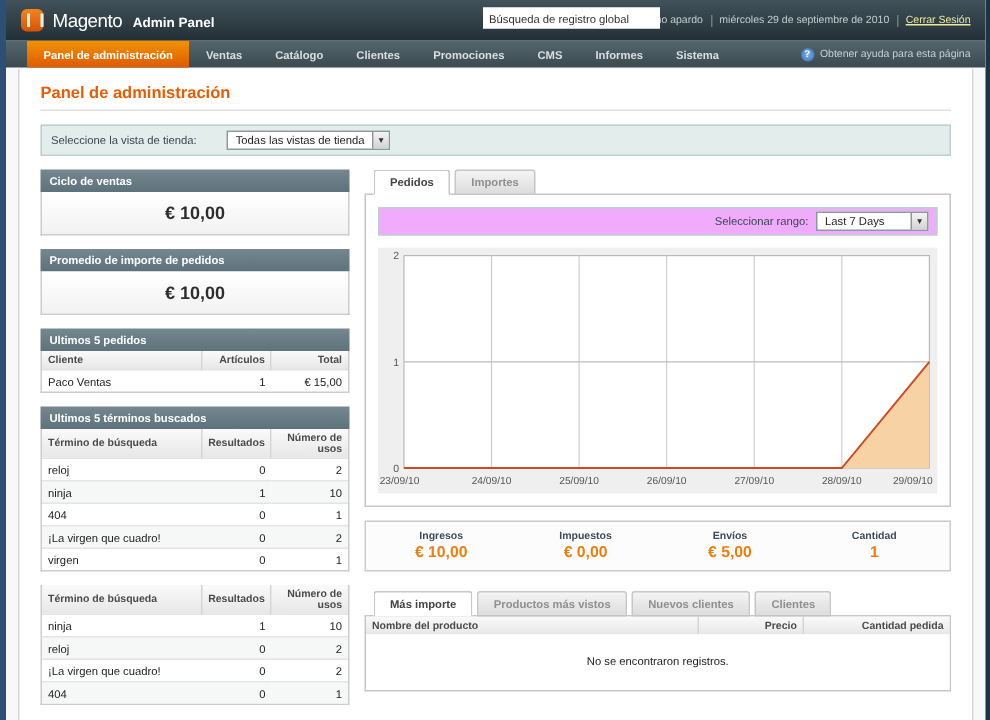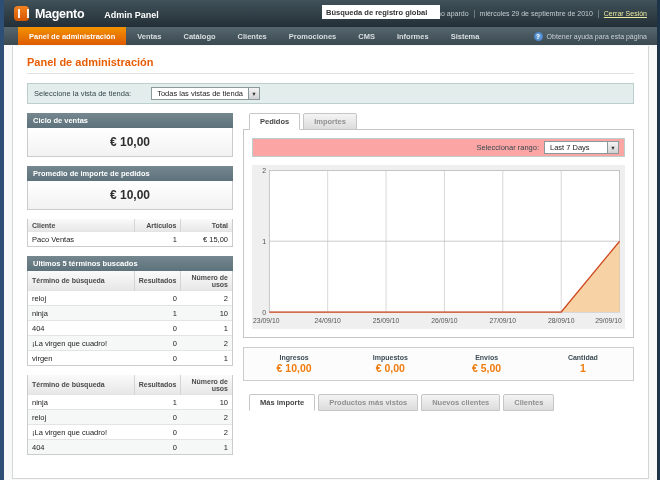--- a/index.html
+++ b/index.html
@@ -10,25 +10,25 @@
     background:#f7f8f8;
     font-family:"Liberation Sans", sans-serif;
   }
   
   .app-header{ height:27px; background:linear-gradient(#41525a,#232f36);
     display:flex; align-items:center; padding:0 10px; position:relative; }
   .logo-icon{ width:15px; height:15px; border-radius:4px;
     background:linear-gradient(#f58220,#d45500); margin-right:6px; position:relative; flex:none;}
   .logo-icon::after{ content:""; position:absolute; left:4px; top:3px; width:7px; height:9px;
     border-left:2px solid #fff; border-right:2px solid #fff; opacity:.9;}
-  .brand{ color:#fff; font-size:12.5px; font-weight:bold; letter-spacing:-.3px;}
-  .brand-sub{ color:#fff; font-size:9px; font-weight:bold; margin-left:20px; padding-top:2px;}
+  .brand{ color:#fff; font-size:12.5px; font-weight:normal; letter-spacing:-.3px;}
+  .brand-sub{ color:#fff; font-size:9px; font-weight:bold; margin-left:7px; padding-top:2px;}
   .global-search{ position:absolute; left:318px; top:5px; width:118px; height:14px;
     font-size:7.5px; border:1px solid #fff; padding:1px 3px; color:#333;
-    font-family:"Liberation Sans",sans-serif;font-weight:bold;}
+    font-family:"Liberation Sans",sans-serif;}
   .header-right{ margin-left:auto; display:flex; align-items:center; gap:5px;
     font-size:7px; color:#c2cdd2; white-space:nowrap;}
   .hsep{ width:1px; height:8px; background:#6b7b82; display:inline-block;}
   .logout-link{ color:#ece9a0; text-decoration:underline; cursor:pointer;}
   
   .nav{ height:18px; background:linear-gradient(#55666e,#3b4950);
     display:flex; align-items:stretch; padding-left:14px; font-size:7.5px;}
   .nav-item{ display:flex; align-items:center; padding:0 11px; color:#d8dfe2;
     font-weight:bold; cursor:pointer; white-space:nowrap;}
   .nav-item.active{ background:linear-gradient(#f39300,#dd5a00); color:#fff;}
@@ -68,21 +68,21 @@
   th:nth-child(n+2), td:nth-child(n+2){ text-align:right; }
   tbody tr:nth-child(even){ background:#f6f7f7; }
   .w1{ width:52%; } .w2{ width:23%; } .w3{ width:25%; }
   
   .tabs{ display:flex; gap:3px; padding-left:6px; }
   .tab{ font-size:7.5px; font-weight:bold; padding:3px 10px; cursor:pointer;
     border:1px solid #c6c6c6; background:linear-gradient(#f4f4f4,#dcdcdc);
     color:#8f8f8f; border-radius:2px 2px 0 0; margin-bottom:-1px; white-space:nowrap;}
   .tab.active{ background:#fff; color:#444; border-bottom-color:#fff; position:relative; z-index:2;}
   .panel{ border:1px solid #c6c6c6; background:#fff; padding:8px; }
-  .range-bar{ background:#fca5a5; border:1px solid #bccfcc; padding:2px 5px;
+  .range-bar{ background:#f0abfc; border:1px solid #bccfcc; padding:2px 5px;
     display:flex; justify-content:flex-end; align-items:center; gap:5px;
     font-size:7.5px; color:#37474f;}
   .chart-holder{ margin-top:8px; }
   .chart-holder svg{ display:block; width:100%; height:auto; }
   .stats{ margin-top:9px; border:1px solid #ccc; background:#fcfcfc;
     display:flex; padding:6px 2px;}
   .stat{ flex:1; text-align:center; }
   .stat-label{ font-size:7px; font-weight:bold; color:#3c4c54; }
   .stat-value{ font-size:10.5px; font-weight:bold; color:#ef7c0c; margin-top:1px;}
   .bottom-tabs{ margin-top:13px; }
@@ -142,20 +142,21 @@
           <div class="box-head">Ciclo de ventas</div>
           <div class="box-value">€ 10,00</div>
         </div>
 
         <div class="box">
           <div class="box-head">Promedio de importe de pedidos</div>
           <div class="box-value">€ 10,00</div>
         </div>
 
         <div class="box">
+          <div class="box-head">Ultimos 5 pedidos</div>
           <div class="tbl-wrap">
             <table>
               <thead>
                   <tr>
                 <th class="w1">Cliente</th>
                 <th class="w2">Artículos</th>
                 <th class="w3">Total</th>
               </tr>
                 </thead>
               <tbody>
@@ -308,17 +309,29 @@
           </div>
         </div>
 
         <div class="tabs bottom-tabs">
           <span class="tab active">Más importe</span>
           <span class="tab">Productos más vistos</span>
           <span class="tab">Nuevos clientes</span>
           <span class="tab">Clientes</span>
         </div>
 
+        <div class="panel" style="padding:0">
+          <table>
+            <thead>
+                <tr>
+              <th style="width:57%">Nombre del producto</th>
+              <th style="width:18%">Precio</th>
+              <th style="width:25%">Cantidad pedida</th>
+            </tr>
+              </thead>
+          </table>
+          <div class="empty-msg">No se encontraron registros.</div>
+        </div>
 
       </div>
     </div>
   </div>
 </div>
 
 </body></html>

